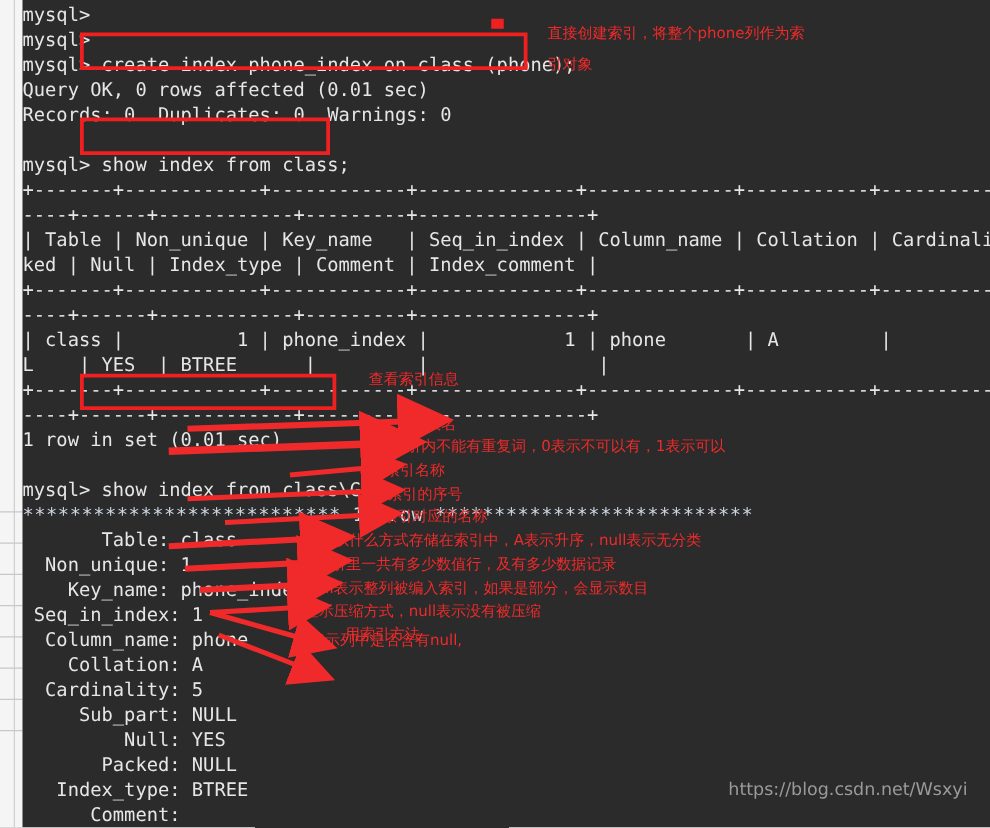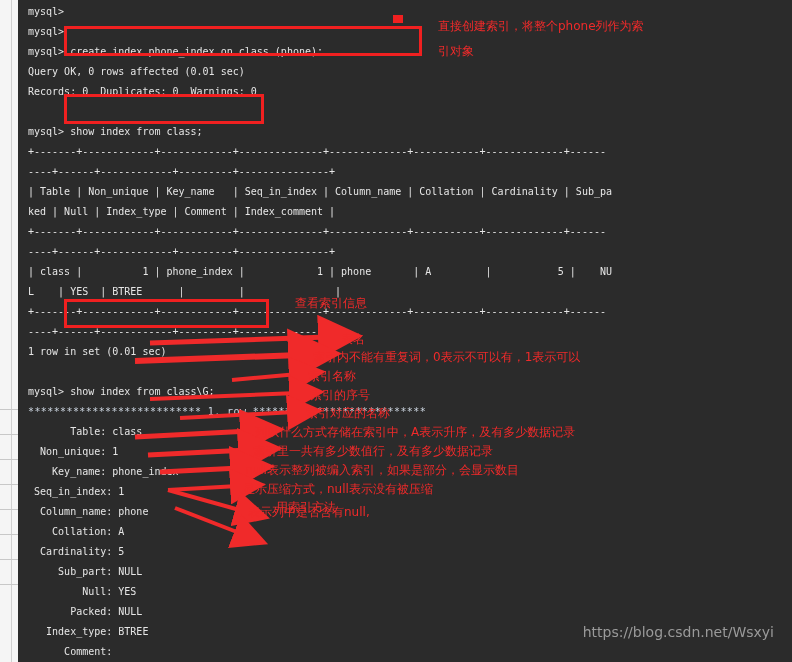--- a/index.html
+++ b/index.html
@@ -51,23 +51,22 @@
   .term-inner {
     position: absolute;
     left: 0; top: 0;
     width: 774px;
     padding-top: 2px;
   }
   .line {
     height: 20px;
     line-height: 20px;
     white-space: pre;
-    font-size: 10px;
+    font-size: 15px;
     color: #e6e6e6;
-    padding-left: 10px;
     letter-spacing: 0px;
   }
   .line.stars { color: #cfd8e3; letter-spacing: 0.4px; }
   .line.blank { color: transparent; }
 
   
   .redbox {
     position: absolute;
     border: 3px solid #f02020;
     box-sizing: border-box;
@@ -207,21 +206,21 @@
   <div class="note" style="left:438px; top:15px;">直接创建索引，将整个phone列作为索</div>
   <div class="note" style="left:438px; top:40px;">引对象</div>
 
   <div class="note" style="left:295px; top:292px;">查看索引信息</div>
 
   <div class="note" style="left:341px; top:328px;">表名</div>
   <div class="note" style="left:313px; top:346px;">索引内不能有重复词，0表示不可以有，1表示可以</div>
   <div class="note" style="left:308px; top:365px;">索引名称</div>
   <div class="note" style="left:310px; top:384px;">索引的序号</div>
   <div class="note" style="left:306px; top:402px;">索引对应的名称</div>
-  <div class="note" style="left:255px; top:421px;">列以什么方式存储在索引中，A表示升序，及有多少数据记录</div>
+  <div class="note" style="left:255px; top:421px;">列以什么方式存储在索引中，A表示升序，null表示无分类</div>
   <div class="note" style="left:253px; top:440px;">索引里一共有多少数值行，及有多少数据记录</div>
   <div class="note" style="left:245px; top:459px;">null表示整列被编入索引，如果是部分，会显示数目</div>
   <div class="note" style="left:243px; top:478px;">显示压缩方式，null表示没有被压缩</div>
   <div class="note" style="left:248px; top:501px;">表示列中是否含有null,</div>
   <div class="note" style="left:248px; top:496px;margin-left:28px;">用索引方法</div>
 
   <div class="watermark">https://blog.csdn.net/Wsxyi</div>
 
 </div>
 

